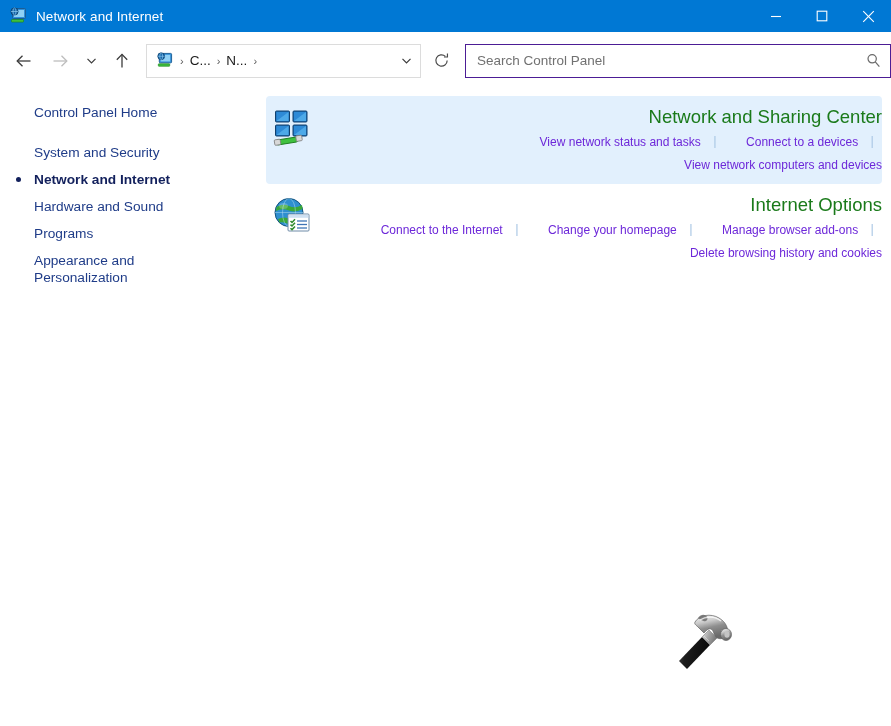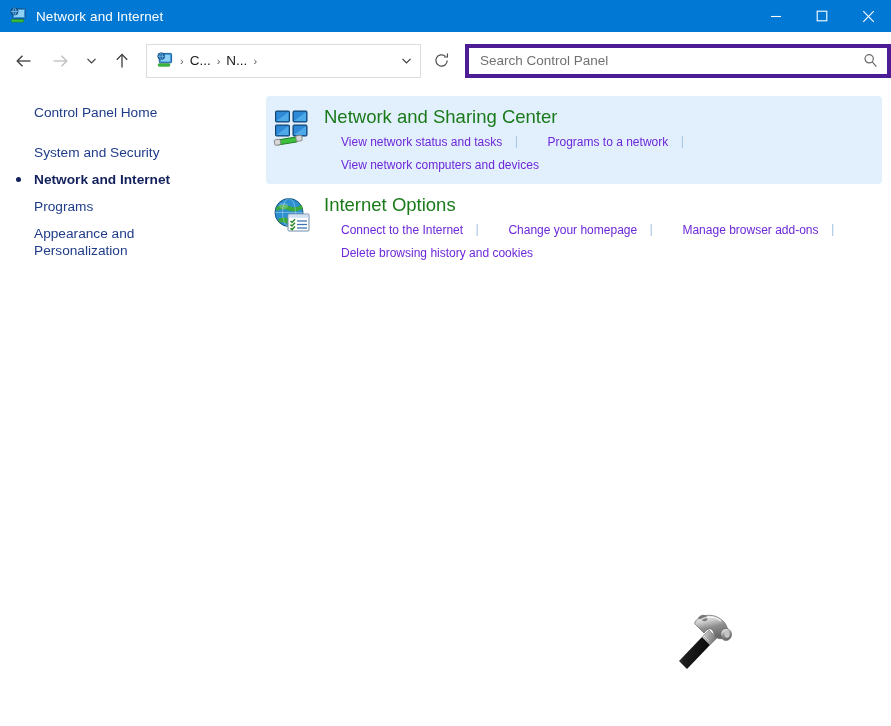--- a/index.html
+++ b/index.html
@@ -119,21 +119,21 @@
     display: flex;
     align-items: center;
     justify-content: center;
     flex: 0 0 auto;
     margin-left: 2px;
   }
 
   .searchbox {
     flex: 1 1 auto;
     height: 34px;
-    border: 4px solid #4c1d95;
+    border: 1px solid #4c1d95;
     background: #ffffff;
     display: flex;
     align-items: center;
     margin-left: 6px;
     margin-right: 0;
     box-sizing: border-box;
   }
   .searchbox input {
     flex: 1 1 auto;
     border: none;
@@ -205,21 +205,21 @@
     box-sizing: border-box;
   }
   .category.hovered { background: #e2f0fd; }
   .cat-icon {
     width: 46px;
     flex: 0 0 auto;
     padding-left: 2px;
     padding-top: 2px;
     box-sizing: border-box;
   }
-  .cat-body { flex: 1 1 auto; padding-left: 8px; }
+  .cat-body { flex: 1 1 auto; padding-left: 8px; text-align: right; }
   .cat-title {
     font-size: 18.5px;
     color: #1a7a1a;
     line-height: 22px;
     margin-bottom: 2px;
     display: inline-block;
   }
   .cat-links {
     line-height: 21px;
   }
@@ -351,20 +351,21 @@
     </div>
   </div>
 </div>
 
 <div class="content">
 
   <div class="sidebar">
     <div class="side-item home">Control Panel Home</div>
     <div class="side-item">System and Security</div>
     <div class="side-item selected">Network and Internet</div>
+    <div class="side-item">Hardware and Sound</div>
     <div class="side-item">Programs</div>
     <div class="side-item">Appearance and
 Personalization</div>
   </div>
 
   <div class="main">
 
     <div class="category hovered">
       <div class="cat-icon">
         <svg width="40" height="40" viewBox="0 0 40 40">
@@ -388,21 +389,21 @@
             <rect x="24" y="27.5" width="6" height="5.5" rx="1" fill="#d8d8d8" stroke="#7d7d7d" stroke-width="0.8" transform="rotate(-9 27 30.2)"></rect>
           </g>
         </svg>
       </div>
       <div class="cat-body">
         <div class="cat-title">Network and Sharing Center</div>
         <div class="cat-links">
           <div class="links-row">
             <a class="cat-link" href="#">View network status and tasks</a>
             <span class="link-sep">|</span>
-            <a class="cat-link" href="#">Programs to a network</a>
+            <a class="cat-link" href="#">Connect to a devices</a>
             <span class="link-sep">|</span>
           </div>
           <div class="links-row">
             <a class="cat-link" href="#">View network computers and devices</a>
           </div>
         </div>
       </div>
     </div>
 
     <div class="category">

